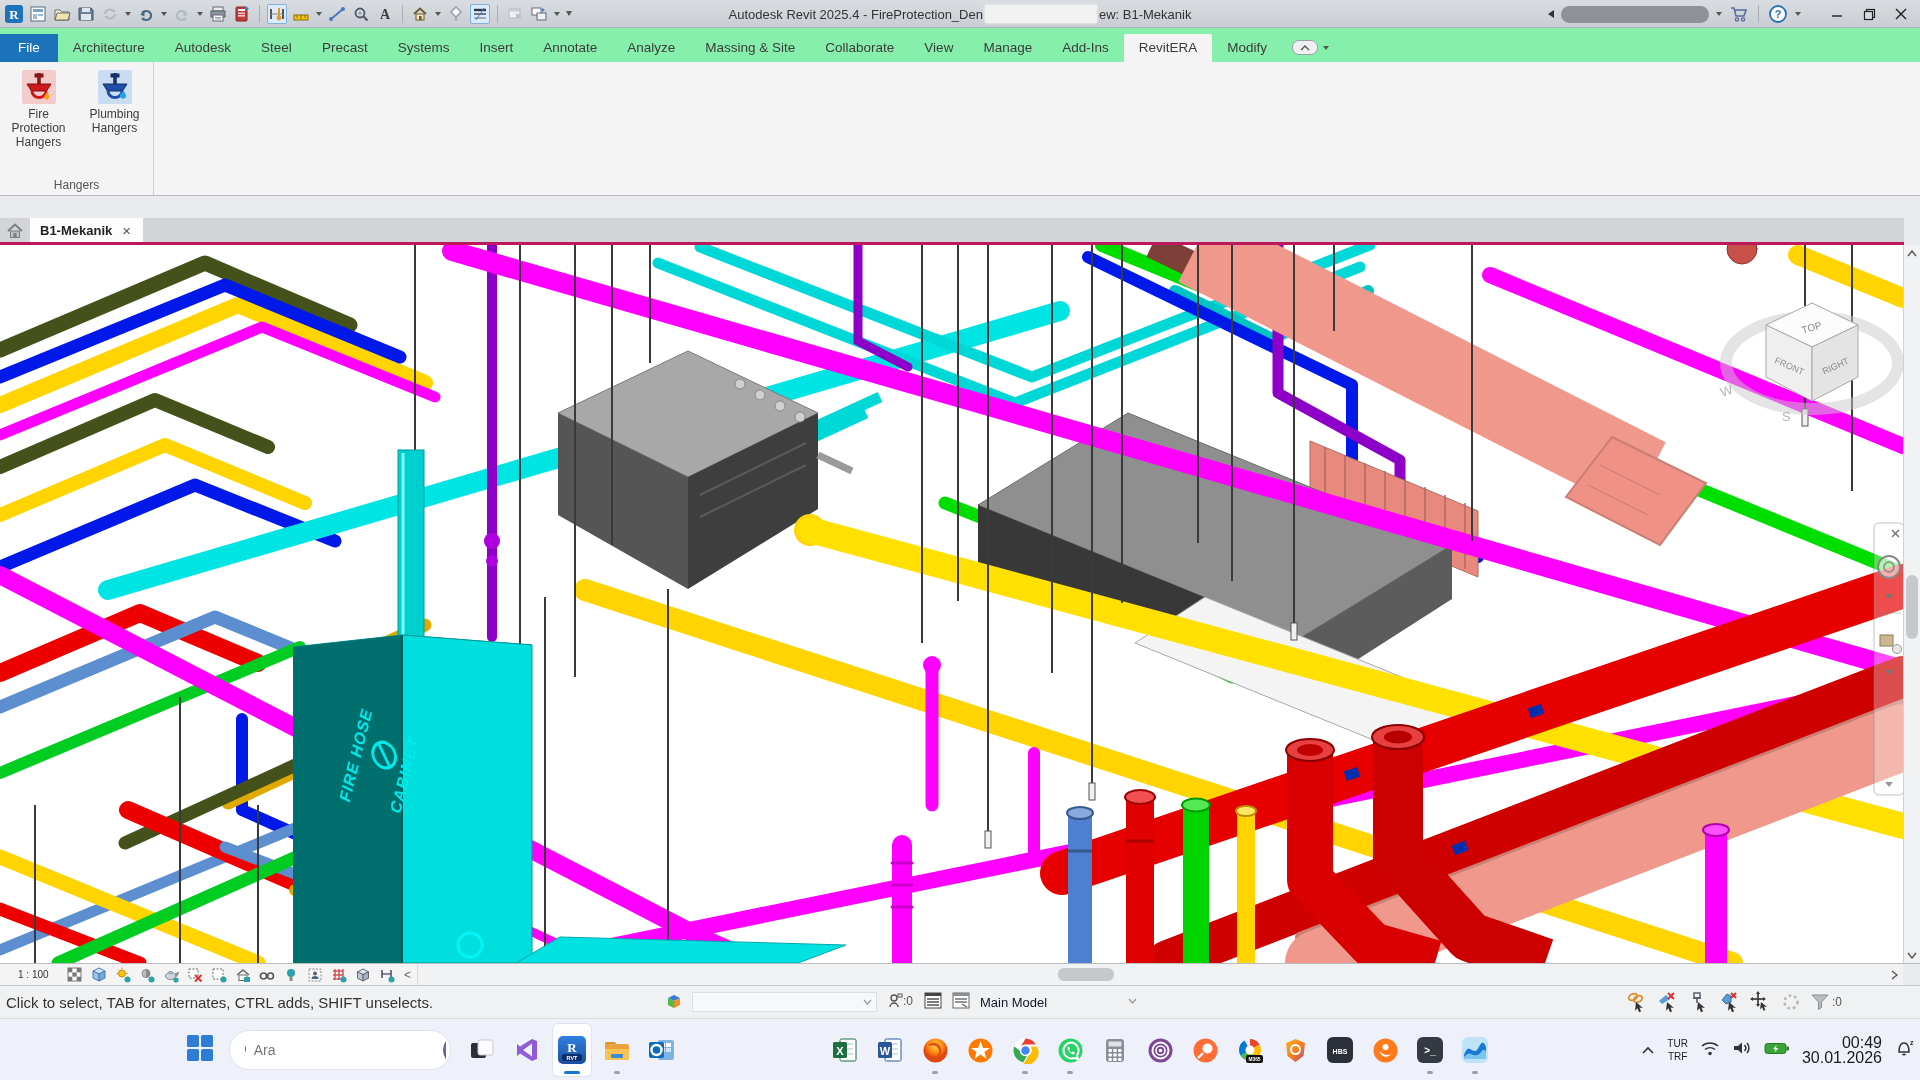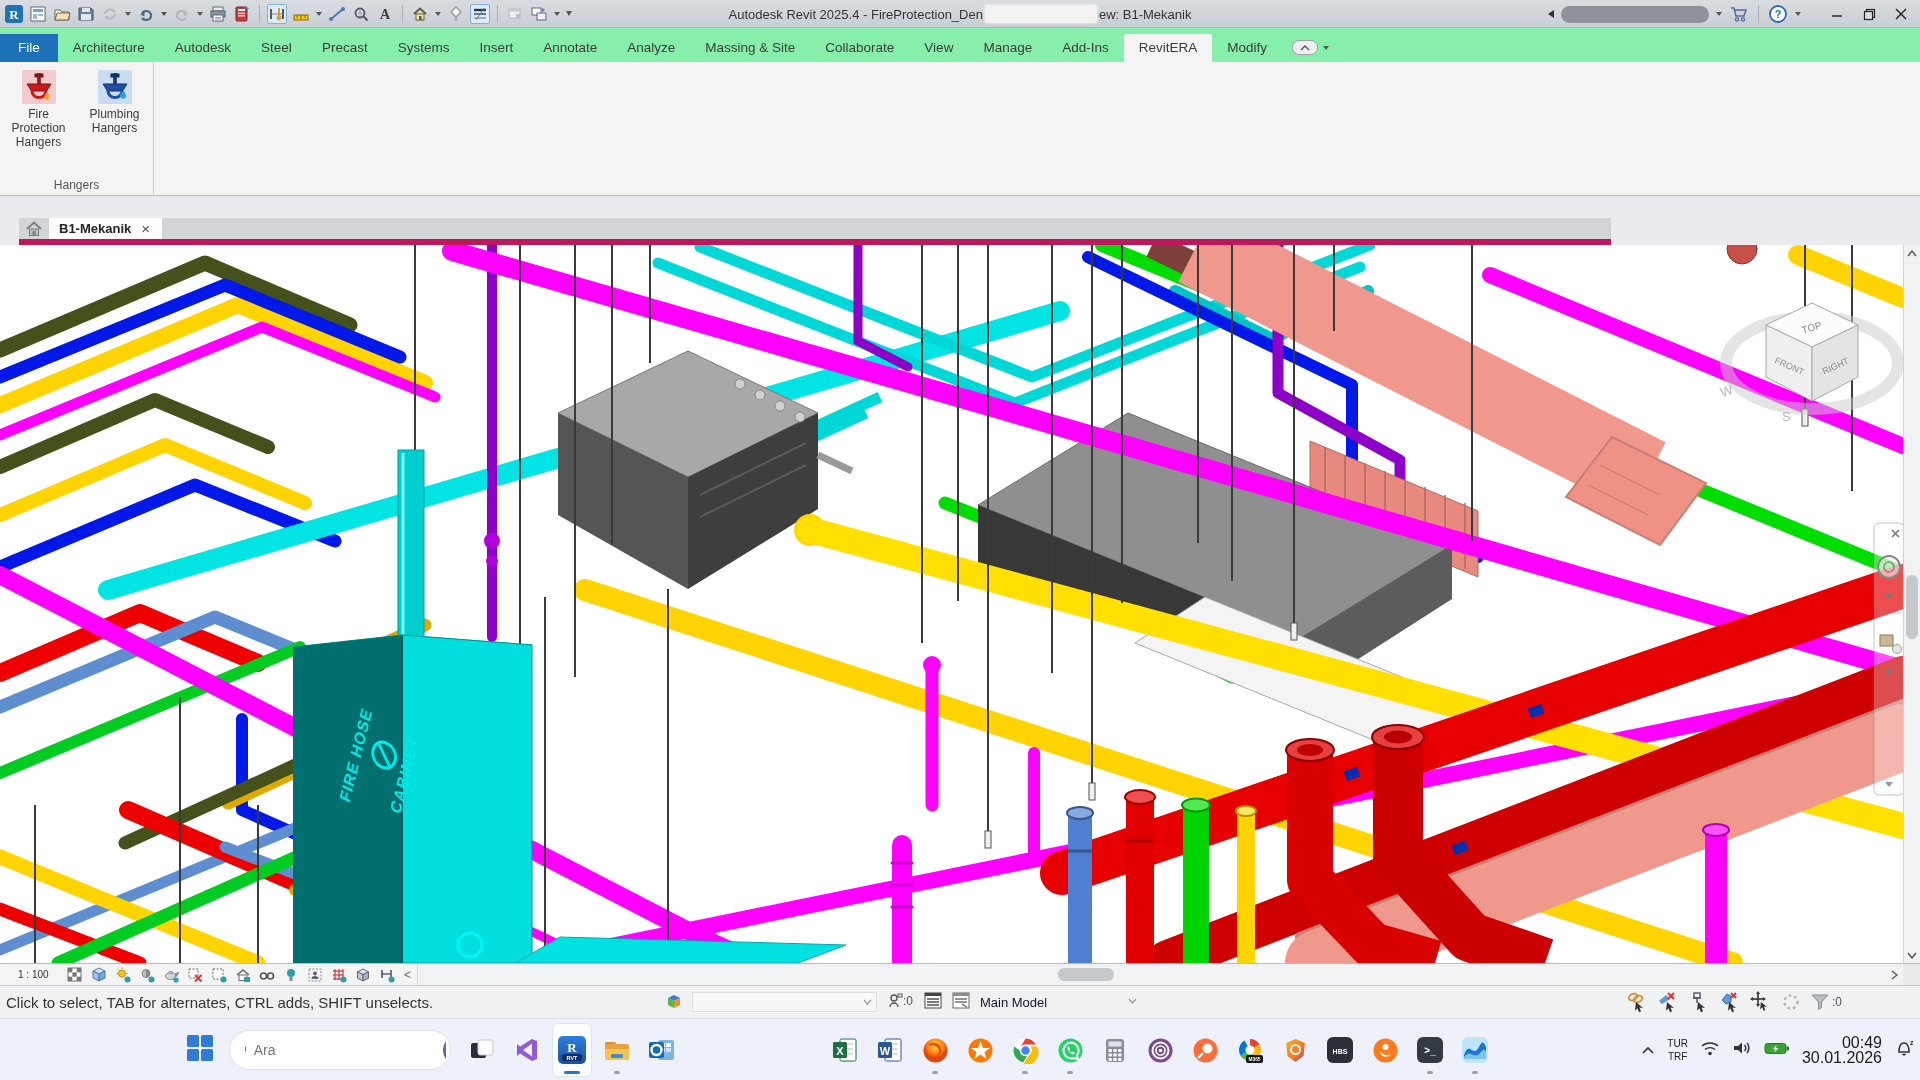--- a/index.html
+++ b/index.html
@@ -34,21 +34,21 @@
   
   .ribbon { position:absolute; left:0; top:62px; width:1920px; height:134px; background:#f4f4f5; border-bottom:1px solid #b9bdc2; }
   .panel { position:absolute; left:0; top:0; width:154px; height:133px; border-right:1px solid #cdd1d5; display:flex; flex-direction:column;gap:17px; }
   .panel-buttons { flex:1; display:flex; justify-content:center; gap:4px; padding-top:6px; }
   .bigbtn { width:72px; display:flex; flex-direction:column; align-items:center; gap:3px; padding-top:2px; cursor:pointer; }
   .bigbtn .lbl { font-size:12px; color:#3c3c3c; text-align:center; line-height:14px; }
   .panel-title { height:20px; font-size:12px; color:#555; text-align:center; line-height:20px; }
   .gapstrip { position:absolute; left:0; top:196px; width:1920px; height:22px; background:#e9ebee; }
 
   
-  .viewtabs { position:absolute; left:0; top:218px; width:1592px; height:27px; background:#d2d4d7; border-bottom:6px solid #be185d; display:flex; align-items:stretch;margin-left:19px; }
+  .viewtabs { position:absolute; left:0; top:218px; width:1904px; height:27px; background:#d2d4d7; border-bottom:3px solid #be185d; display:flex; align-items:stretch; }
   .vt-home { width:30px; display:flex; align-items:center; justify-content:center; }
   .vtab { background:#fdfdfd; display:flex; align-items:center; gap:10px; padding:0 12px 0 10px; font-size:13px; font-weight:bold; color:#222; }
   .vtab .closex { font-weight:normal; color:#555; font-size:15px; cursor:pointer; }
 
   
   .viewport { position:absolute; left:0; top:245px; width:1920px; height:740px; background:#fff; }
   .vp-svg { position:absolute; left:0; top:0; }
   .vscroll { position:absolute; right:0; top:0; width:17px; height:718px; background:#f1f2f3; border-left:1px solid #cfd2d5; }
   .vscroll .arr { position:absolute; left:0; width:16px; height:16px; display:flex; align-items:center; justify-content:center; color:#555; font-size:10px; }
   .vthumb { position:absolute; left:2px; top:330px; width:12px; height:64px; background:#c6c9cc; border-radius:6px; }

